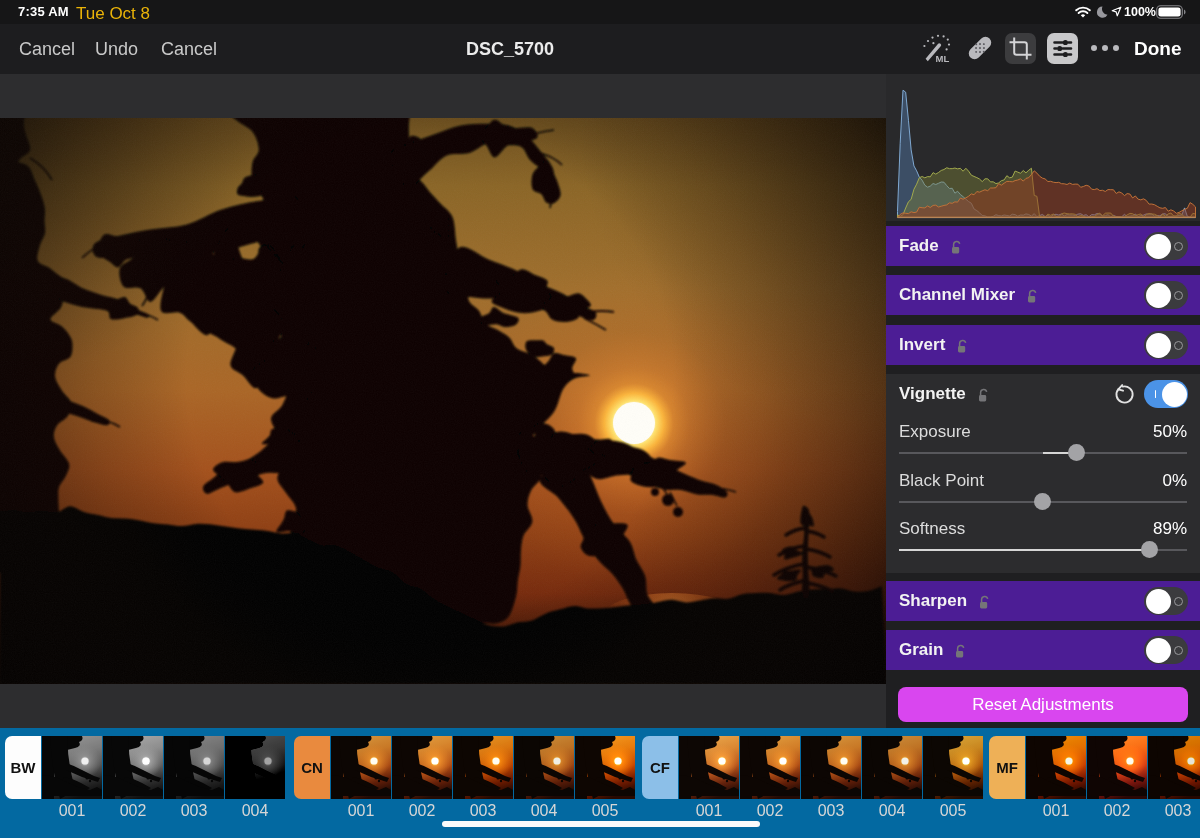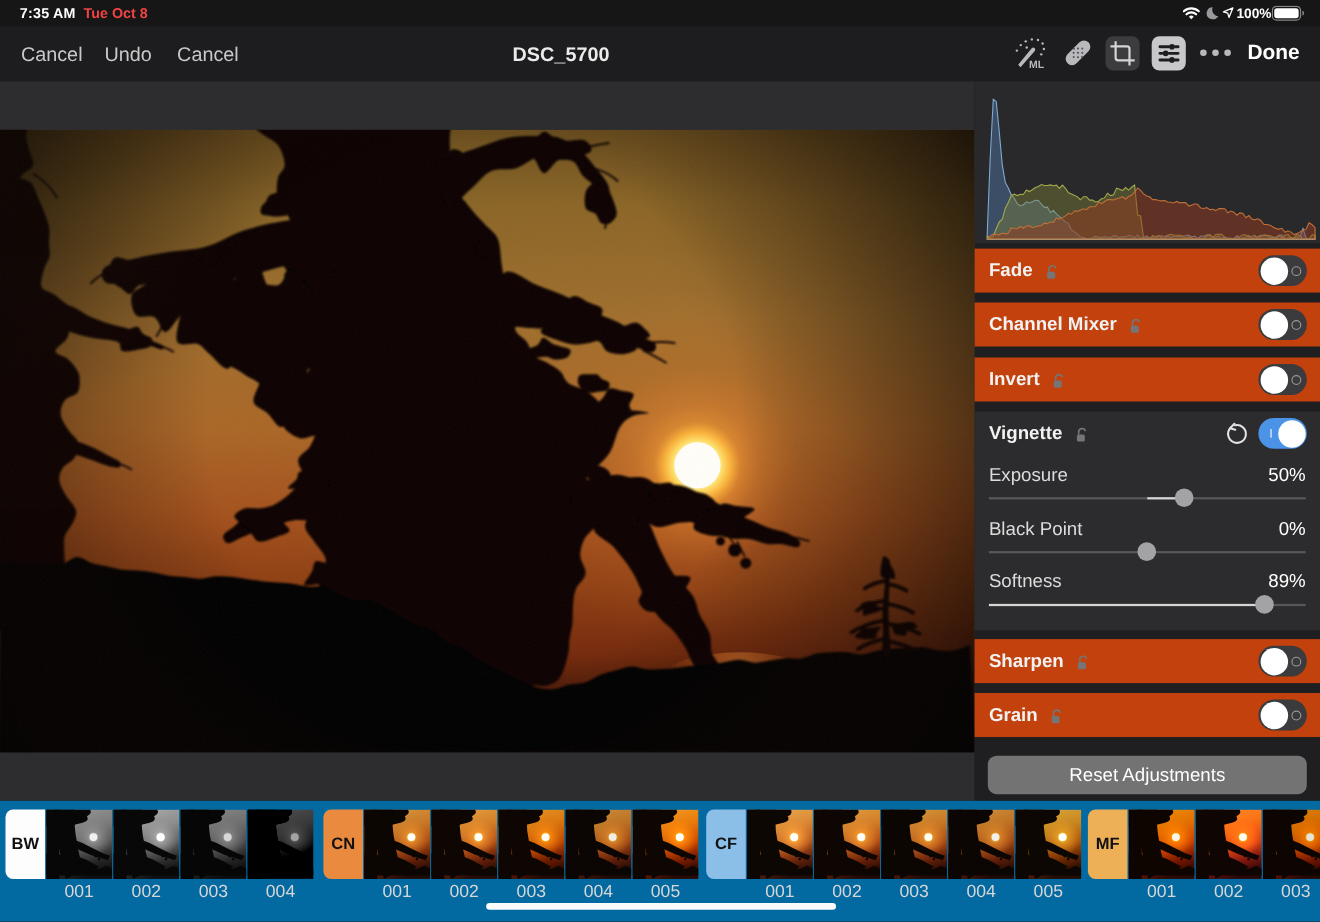--- a/index.html
+++ b/index.html
@@ -1,51 +1,51 @@
 <!DOCTYPE html>
 <html><head><meta charset="utf-8"><style>
 *{margin:0;padding:0;box-sizing:border-box}
 html,body{width:1200px;height:838px;background:#1c1c1e;font-family:"Liberation Sans",sans-serif;overflow:hidden}
 body{position:relative}
 .abs{position:absolute}
 
 #status{position:absolute;top:0;left:0;width:1200px;height:24px;background:#161617;color:#fff}
 #status .time{position:absolute;left:18px;top:4px;font-size:13px;font-weight:bold;letter-spacing:.2px}
-#status .date{position:absolute;left:76px;top:4px;font-size:13px;font-weight:bold;color:#ef4444}
+#status .date{position:absolute;left:76px;top:4px;font-size:17px;font-weight:normal;color:#eab308}
 #status svg{position:absolute}
 #status .pct{position:absolute;left:1124px;top:4.5px;font-size:12.5px;font-weight:bold}
 
 #toolbar{position:absolute;top:24px;left:0;width:1200px;height:50px;background:#1d1d1f}
 #toolbar .t{position:absolute;top:15px;font-size:18px;color:#c9c9c9}
 #title{position:absolute;top:15px;left:0;width:1020px;text-align:center;font-size:18px;font-weight:bold;color:#ebebeb}
 #done{position:absolute;top:14px;left:1134px;font-size:19px;font-weight:bold;color:#fff}
 .icbtn{position:absolute;top:9px;width:31px;height:31px;border-radius:7px}
 
 #canvas{position:absolute;top:74px;left:0;width:886px;height:654px;background:#2d2d2f}
 #photo{position:absolute;top:44px;left:0}
 
 #panel{position:absolute;top:74px;left:886px;width:314px;height:654px;background:#1f1f21}
 #histblock{position:absolute;top:0;left:0;width:314px;height:147px;background:#29292b}
 #histblock svg{position:absolute;left:10px;top:14px}
-.row{position:absolute;left:0;width:314px;height:40px;background:#c2410c}
+.row{position:absolute;left:0;width:314px;height:40px;background:#4c1d95}
 .row .lbl{position:absolute;left:13px;top:0;height:40px;display:flex;align-items:center;font-size:17px;font-weight:bold;color:#f2f2f2}
 .row .lbl svg{margin-left:10px;margin-top:2px}
 .sub{position:absolute;left:0;width:314px;background:#2c2c2e}
 .sublbl{position:absolute;left:13px;font-size:17px;color:#dcdcdc}
 .subval{position:absolute;right:13px;font-size:17px;color:#fff}
 .track{position:absolute;left:13px;width:288px;height:1.5px;background:#58585c}
 .trkfill{position:absolute;height:1.5px;background:#d6d6d6}
 .knob{position:absolute;top:-8px;width:17px;height:17px;border-radius:50%;background:#a3a3a6}
 .tog{position:absolute;right:12px;top:6px;width:44px;height:28px;border-radius:14px;background:#3b3b3e}
 .tog .kn{position:absolute;left:1.5px;top:1.5px;width:25px;height:25px;border-radius:50%;background:#fff}
 .tog .ring{position:absolute;left:29.5px;top:9.5px;width:9px;height:9px;border-radius:50%;border:1.6px solid #98989b}
 .togon{position:absolute;right:12px;width:44px;height:28px;border-radius:14px;background:#4b93e7}
 .togon .kn{position:absolute;right:1.5px;top:1.5px;width:25px;height:25px;border-radius:50%;background:#fff}
 .togon .bar{position:absolute;left:10.5px;top:10px;width:1.8px;height:8px;background:#fff;border-radius:1px}
-#resetbtn{position:absolute;left:12px;top:613px;width:290px;height:35px;background:#737373;border-radius:8px;
+#resetbtn{position:absolute;left:12px;top:613px;width:290px;height:35px;background:#d946ef;border-radius:8px;
   color:#fff;font-size:17px;text-align:center;line-height:35px}
 
 #strip{position:absolute;top:728px;left:0;width:1200px;height:110px;background:#0369a1}
 .tab{position:absolute;top:8px;width:36px;height:63px;border-radius:7px 0 0 7px;
   font-size:15px;font-weight:bold;color:#111;text-align:center;line-height:63px}
 .th{position:absolute;top:8px;width:60px;height:63px;overflow:hidden}
 .num{position:absolute;top:74px;width:60px;text-align:center;font-size:16px;color:#d6d6d6}
 #homebar{position:absolute;top:93px;left:442px;width:318px;height:6px;border-radius:3px;background:#fbfbfb}
 </style></head>
 <body>

